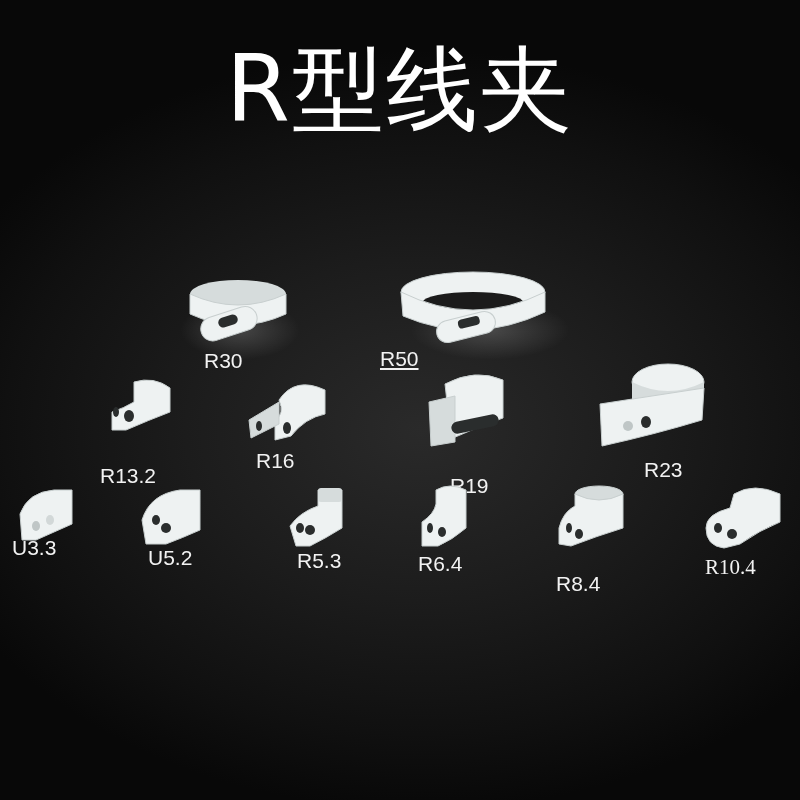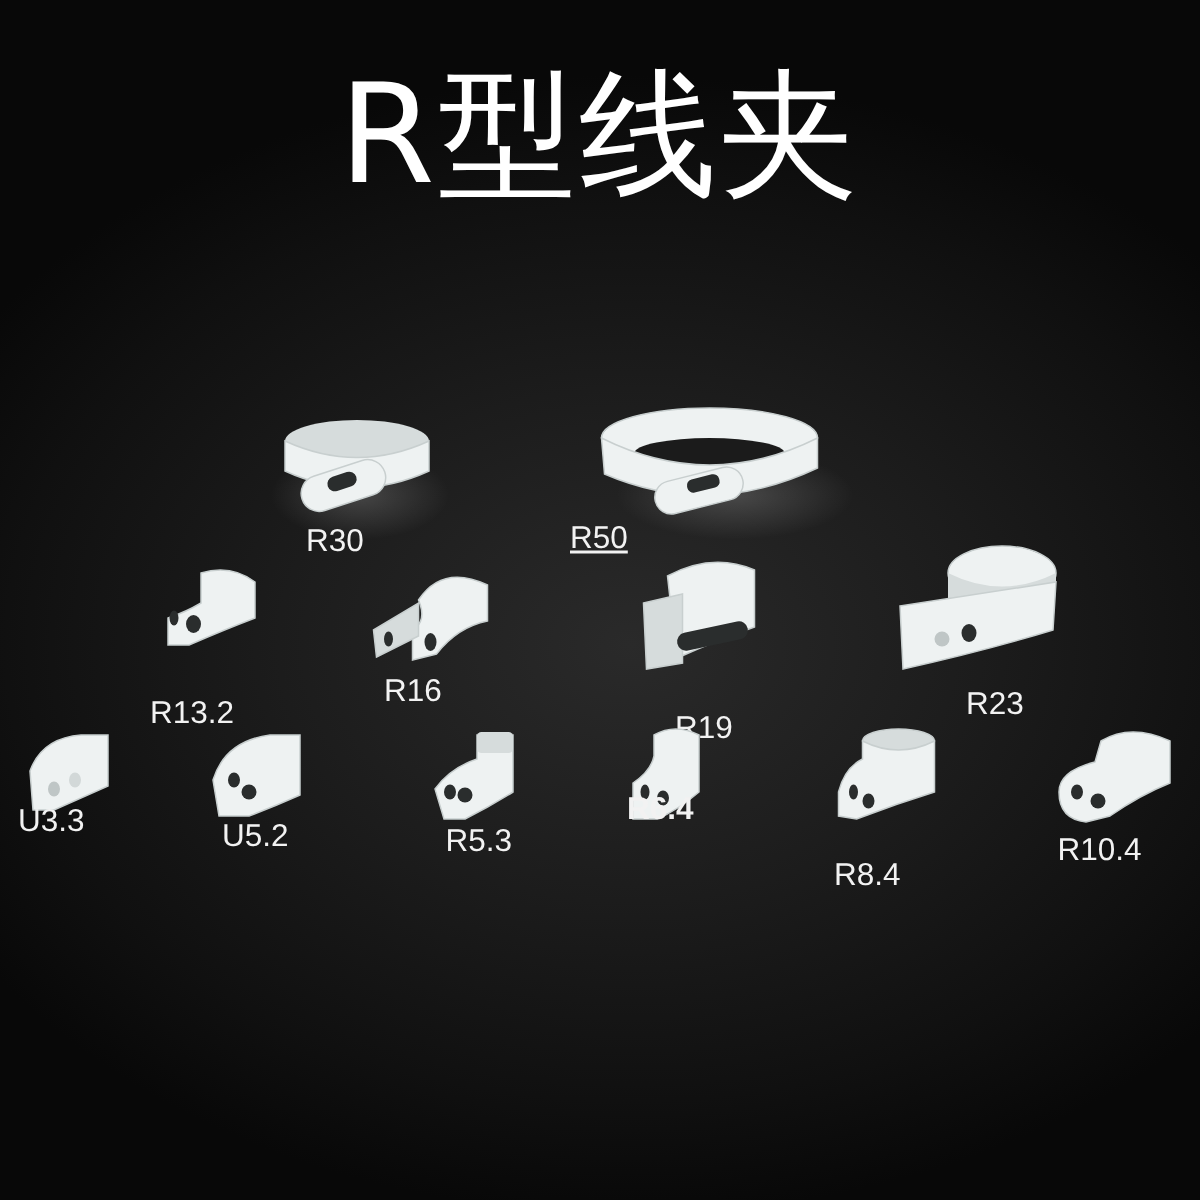--- a/index.html
+++ b/index.html
@@ -95,30 +95,30 @@
     <ellipse cx="20" cy="42" rx="4" ry="5" class="hole"></ellipse>
     <ellipse cx="30" cy="44" rx="5" ry="5" class="hole"></ellipse>
   </svg>
   <div class="label" style="left:297px;top:549px;">R5.3</div>
 
   <svg style="left:416px;top:484px;" width="60" height="66">
     <path d="M20 6 Q34 -2 50 6 L50 44 Q36 56 22 62 L6 62 L6 38 Q18 30 20 20Z" class="clip-fill clip-stroke"></path>
     <ellipse cx="14" cy="44" rx="3" ry="5" class="hole"></ellipse>
     <ellipse cx="26" cy="48" rx="4" ry="5" class="hole"></ellipse>
   </svg>
-  <div class="label" style="left:418px;top:528px;font-weight:bold;">R6.4</div>
+  <div class="label" style="left:418px;top:552px;">R6.4</div>
 
   <svg style="left:553px;top:484px;" width="70" height="66">
     <ellipse cx="46" cy="10" rx="24" ry="8" class="clip-shade clip-stroke"></ellipse>
     <path d="M22 10 L22 22 Q10 28 6 44 L6 60 L18 62 Q44 52 70 44 L70 10 Q46 22 22 10Z" class="clip-fill clip-stroke"></path>
     <ellipse cx="16" cy="44" rx="3" ry="5" class="hole"></ellipse>
     <ellipse cx="26" cy="50" rx="4" ry="5" class="hole"></ellipse>
   </svg>
   <div class="label" style="left:556px;top:552px;margin-top:20px;">R8.4</div>
 
   <svg style="left:700px;top:484px;" width="84" height="70">
     <path d="M34 10 Q54 -2 80 10 L80 38 Q60 46 40 60 L24 64 Q6 62 6 44 Q6 30 30 24Z" class="clip-fill clip-stroke"></path>
     <ellipse cx="18" cy="44" rx="4" ry="5" class="hole"></ellipse>
     <ellipse cx="32" cy="50" rx="5" ry="5" class="hole"></ellipse>
   </svg>
-  <div class="label" style="left:705px;top:555px;">R10.4</div>
+  <div class="label" style="left:705px;top:555px;font-family:Liberation Serif, serif;">R10.4</div>
 
 </div>
 
 </body></html>

